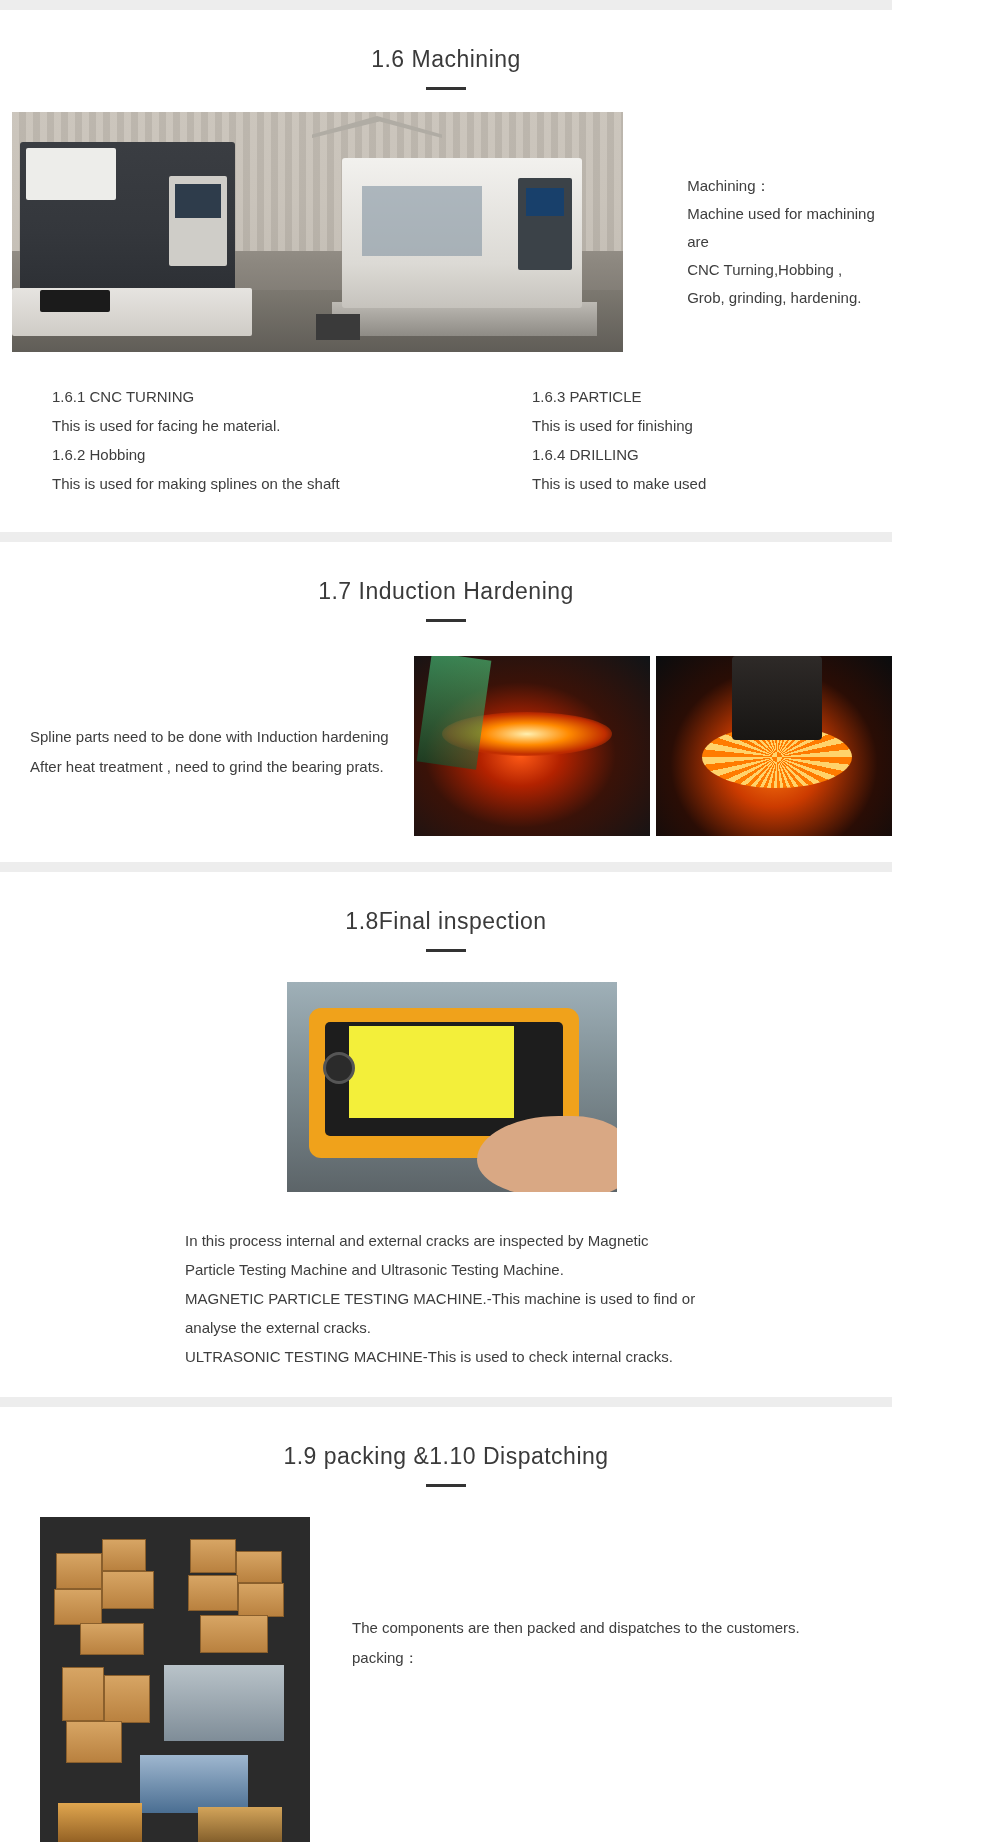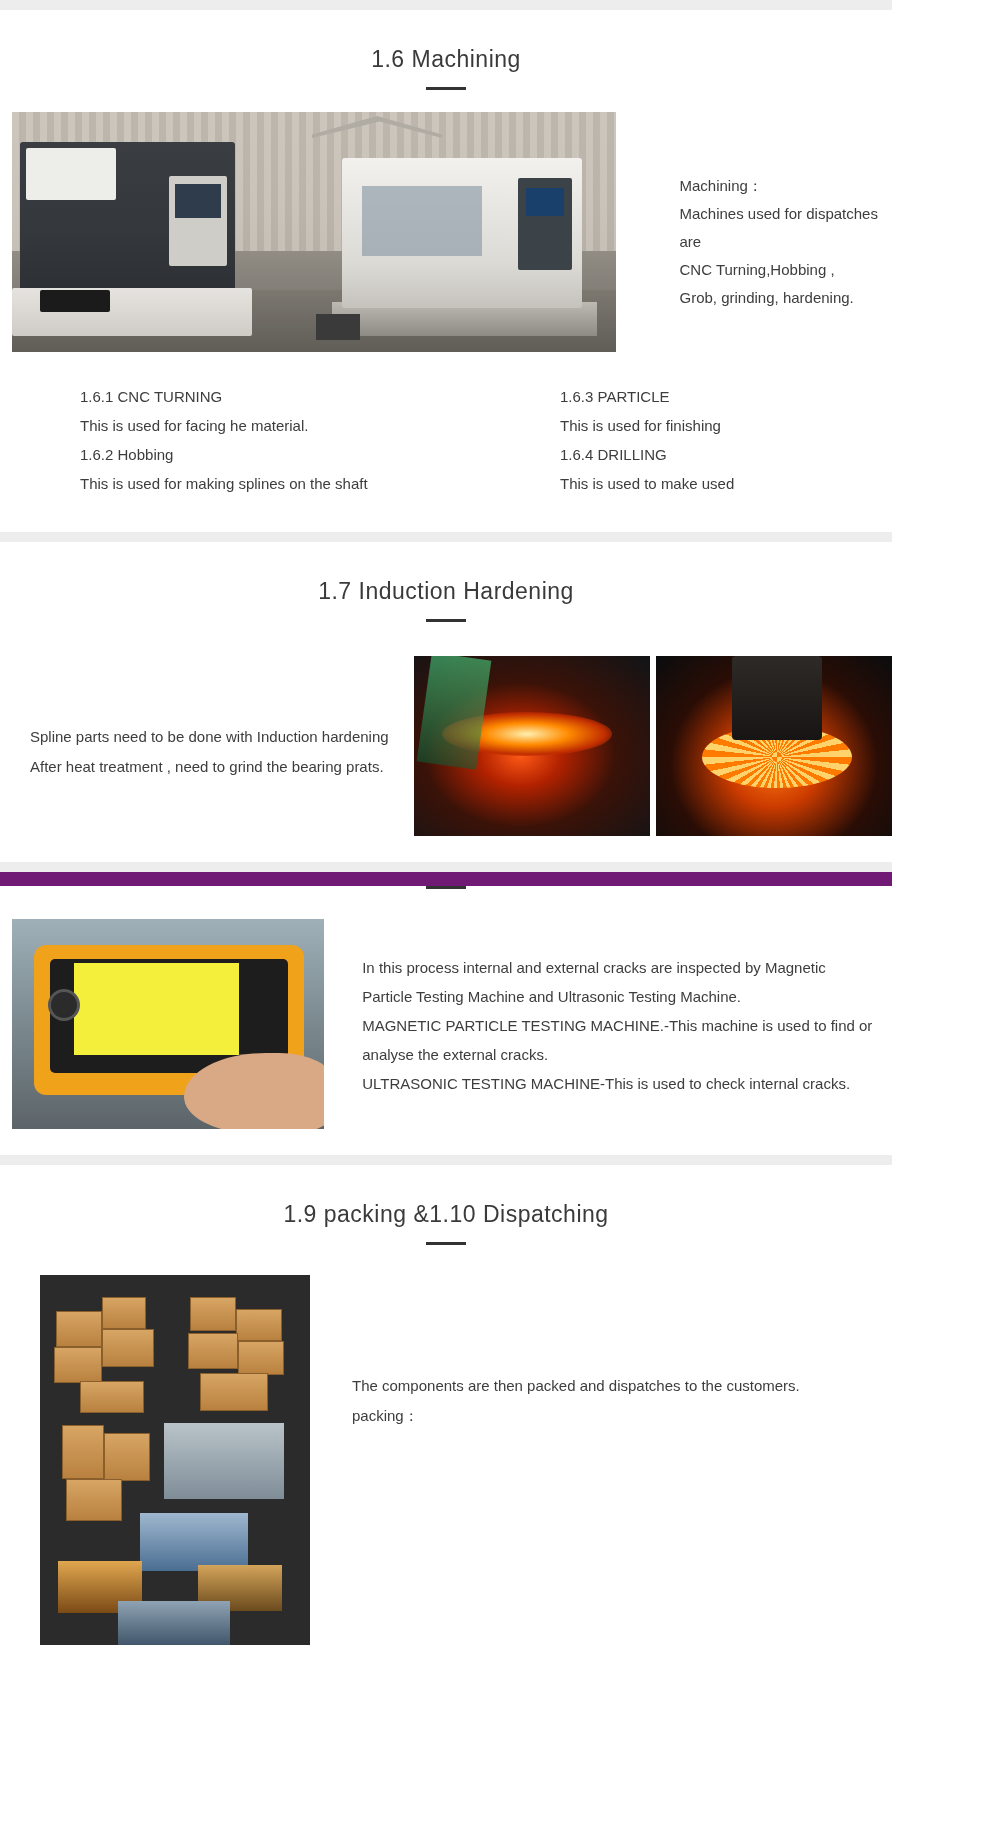--- a/index.html
+++ b/index.html
@@ -101,21 +101,20 @@
     margin-left: 64px;
     margin-top: 82px;
     font-size: 15px;
     line-height: 28px;
     color: #3d3d3d;
   }
 
   .bullets {
     display: flex;
     padding: 30px 0 0 0;
-    margin-left: 28px;
   }
   .bullets .col { font-size: 15px; line-height: 29px; color:#3d3d3d; }
   .bullets .col.first { margin-left: 52px; width: 480px; }
   .bullets .col.second { margin-left: 0; }
   .sec16-pad { height: 34px; }
 
   
   .induction-row { margin-top: 34px; display:flex; align-items:flex-start; }
   .induction-text {
     margin-left: 30px;
@@ -130,21 +129,21 @@
     width: 236px; height: 180px; position:relative; overflow:hidden;
   }
   .ind-a { background: radial-gradient(ellipse at 45% 55%, #ff5a16 0%, #b32200 22%, #3a1208 52%, #101417 100%); }
   .ind-a:before{content:"";position:absolute;left:28px;top:56px;width:170px;height:44px;border-radius:50%;background:radial-gradient(ellipse at center,#fff0b0 0%,#ff8a00 35%,#c02d00 65%,rgba(0,0,0,0) 78%);}
   .ind-a:after{content:"";position:absolute;left:10px;top:0;width:60px;height:110px;background:linear-gradient(180deg,#4fe08a,#0b5f36);opacity:.55;transform:rotate(8deg);}
   .ind-b { background: radial-gradient(ellipse at 50% 60%, #ff7a10 0%, #cc3b00 28%, #2a0d05 62%, #0a0c0e 100%); margin-left:6px;}
   .ind-b:before{content:"";position:absolute;left:46px;top:70px;width:150px;height:62px;border-radius:50%;background:repeating-conic-gradient(#ffd36b 0deg 6deg,#ff7b00 6deg 12deg);}
   .ind-b:after{content:"";position:absolute;left:76px;top:0px;width:90px;height:84px;background:linear-gradient(180deg,#2e2a28,#171513);border-radius:4px;}
 
   
-  .inspect-row { margin-top: 30px; display:flex; align-items:flex-start; }
+  .inspect-row { margin-top: 30px; display:flex; align-items:center;flex-direction:column; }
   .inspect-photo {
     width: 330px; height: 210px; margin-left: 12px; position:relative; overflow:hidden;
     background: linear-gradient(180deg,#9fb0b8 0%,#7e8d93 45%,#5c6468 100%);
   }
   .insp-device { position:absolute; left:22px; top:26px; width:270px; height:150px; background:#f0a21b; border-radius:12px; }
   .insp-device:after{content:"";position:absolute;left:16px;top:14px;right:16px;bottom:22px;background:#1d1d1d;border-radius:5px;}
   .insp-screen { position:absolute; left:62px; top:44px; width:165px; height:92px; background:#f3ef3a; z-index:3; }
   .insp-knob { position:absolute; left:36px; top:70px; width:26px; height:26px; border-radius:50%; background:#2b2b2b; border:3px solid #555; z-index:4;}
   .insp-hand { position:absolute; right:-10px; bottom:-4px; width:150px; height:80px; background:#d9a884; border-radius:60% 40% 30% 50%; }
   .inspect-text {
@@ -195,21 +194,21 @@
         <div class="mp-m2base"></div>
         <div class="mp-m2">
           <div class="win"></div>
           <div class="pan"></div>
         </div>
         <div class="mp-box"></div>
       </div>
 
       <div class="machining-text">
         <div>Machining：</div>
-        <div>Machines used for dispatches are</div>
+        <div>Machine used for machining are</div>
         <div>CNC Turning,Hobbing ,</div>
         <div>Grob, grinding, hardening.</div>
       </div>
     </div>
 
     <div class="bullets">
       <div class="col first">
         <div>1.6.1 CNC TURNING</div>
         <div>This is used for facing he material.</div>
         <div>1.6.2 Hobbing</div>
@@ -240,20 +239,21 @@
         <div class="ind-photo ind-a"></div>
         <div class="ind-photo ind-b"></div>
       </div>
     </div>
     <div class="spacer"></div>
   </div>
 
   <div class="divider"></div>
 
   <div class="section">
+    <h2 class="section-title">1.8Final inspection</h2>
     <div class="title-rule"></div>
 
     <div class="inspect-row">
       <div class="photo inspect-photo">
         <div class="insp-device"></div>
         <div class="insp-screen"></div>
         <div class="insp-knob"></div>
         <div class="insp-hand"></div>
       </div>
       <div class="inspect-text">

